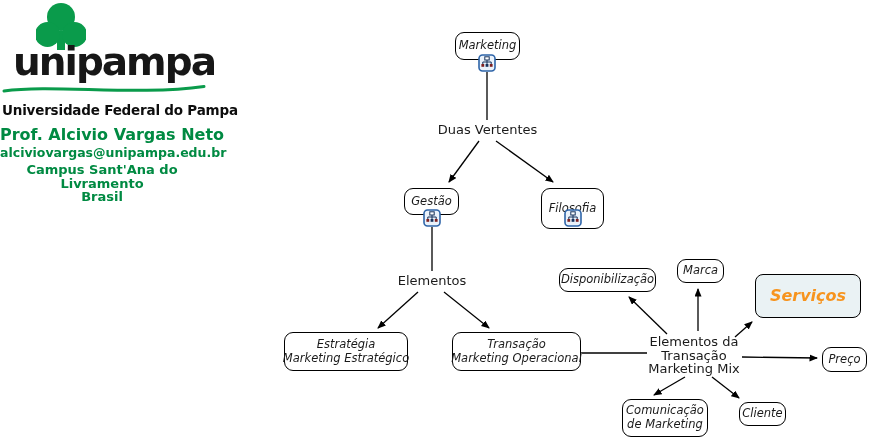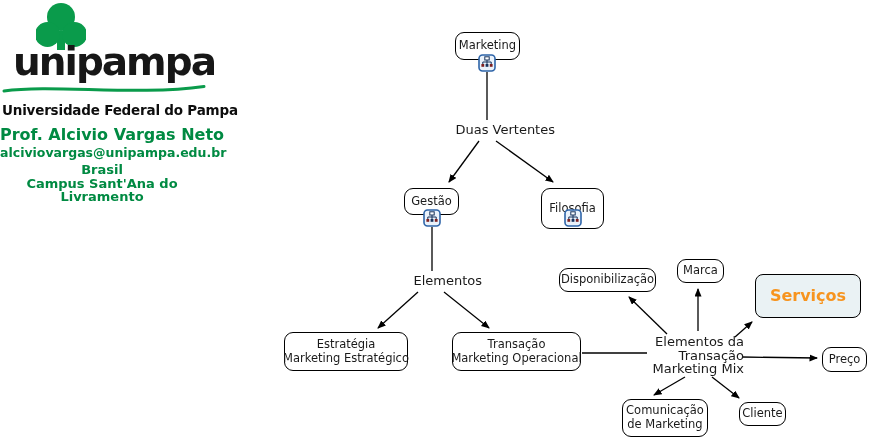--- a/index.html
+++ b/index.html
@@ -30,28 +30,28 @@
   .campus{
     position:absolute;left:0;top:163px;width:204px;text-align:center;
     font-size:13px;font-weight:bold;color:#008A42;line-height:1.05;
   }
   
   .edges{position:absolute;left:0;top:0;z-index:1;}
   .node{
     position:absolute;z-index:2;box-sizing:border-box;
     background:#fff;border:1.5px solid #000;border-radius:9px;
     display:flex;flex-direction:column;align-items:center;justify-content:center;
-    font-size:11.5px;color:#1a1a1a;line-height:1.18;text-align:left;white-space:nowrap;
+    font-size:11.5px;color:#1a1a1a;line-height:1.18;text-align:left;white-space:nowrap;font-style:italic;
   }
   .node--highlight{
     background:#EAF2F4;color:#F7941E;font-weight:bold;font-size:16px;
     border-radius:8px;line-height:1.25;
   }
   .phrase{
-    position:absolute;z-index:2;font-size:13px;color:#1a1a1a;text-align:right;
+    position:absolute;z-index:2;font-size:13px;color:#1a1a1a;text-align:center;
     line-height:1.05;white-space:nowrap;
   }
   .res-icon{position:absolute;z-index:3;width:18px;height:18px;cursor:pointer;}
 </style>
 </head>
 <body>
 
 <div id="canvas">
 
   <div class="brand">
@@ -62,22 +62,22 @@
       <circle cx="38.5" cy="31.5" r="12.5" fill="#0A9B4B"></circle>
     </svg>
     <div class="wordmark">unipampa</div>
     <svg class="swoosh" width="204" height="13" viewBox="0 0 204 13">
       <path d="M2 8 C 50 1, 135 13, 202 3.5" fill="none" stroke="#0A9B4B" stroke-width="3" stroke-linecap="round"></path>
     </svg>
     <div class="university">Universidade Federal do Pampa</div>
     <div class="prof">Prof. Alcivio Vargas Neto</div>
     <div class="email">alciviovargas@unipampa.edu.br</div>
     <div class="campus">
+      <div>Campus Sant'Ana do Livramento</div>
       <div>Brasil</div>
-      <div>Campus Sant'Ana do Livramento</div>
     </div>
   </div>
 
   <svg class="edges" width="870" height="441" viewBox="0 0 870 441">
     <defs>
       <marker id="arw" markerWidth="9" markerHeight="8" refX="7.5" refY="3.5" orient="auto" markerUnits="userSpaceOnUse">
         <path d="M0,0 L8.5,3.5 L0,7 Z" fill="#000"></path>
       </marker>
     </defs>
     <g stroke="#000" stroke-width="1.3" fill="none">

